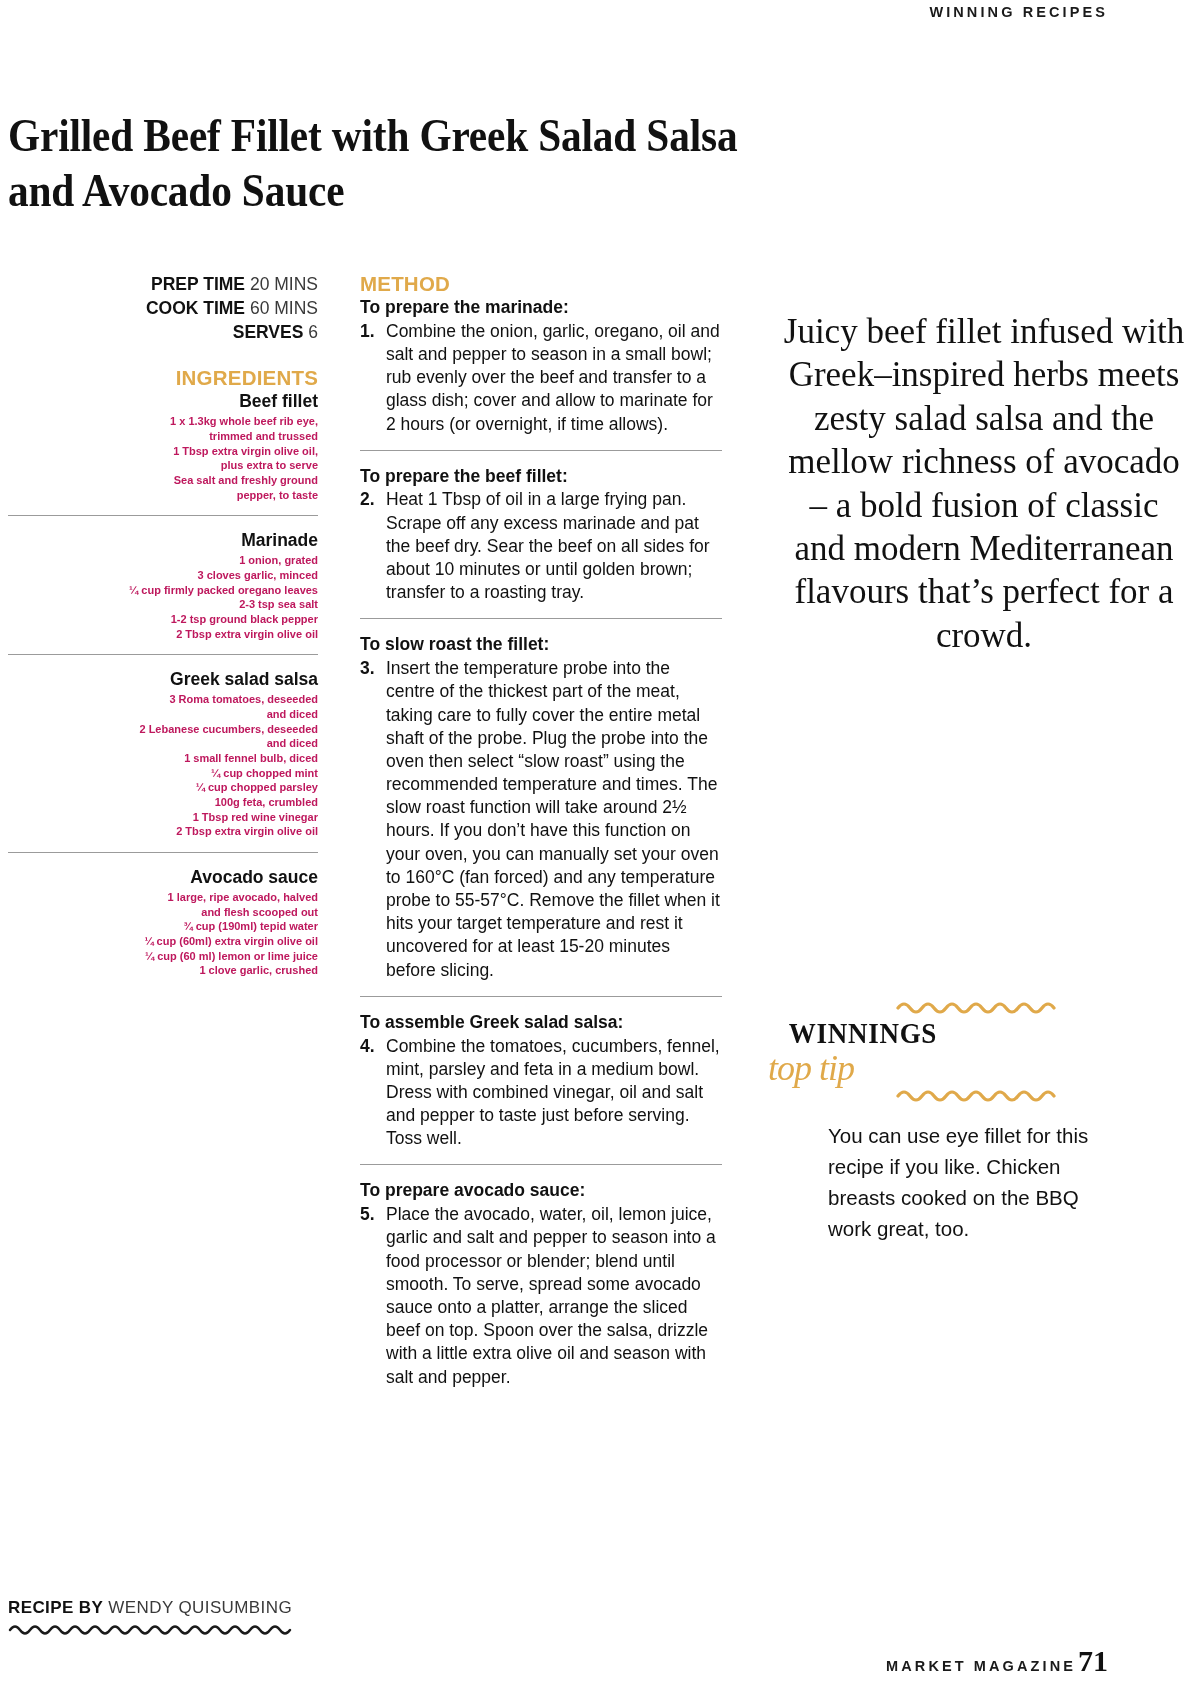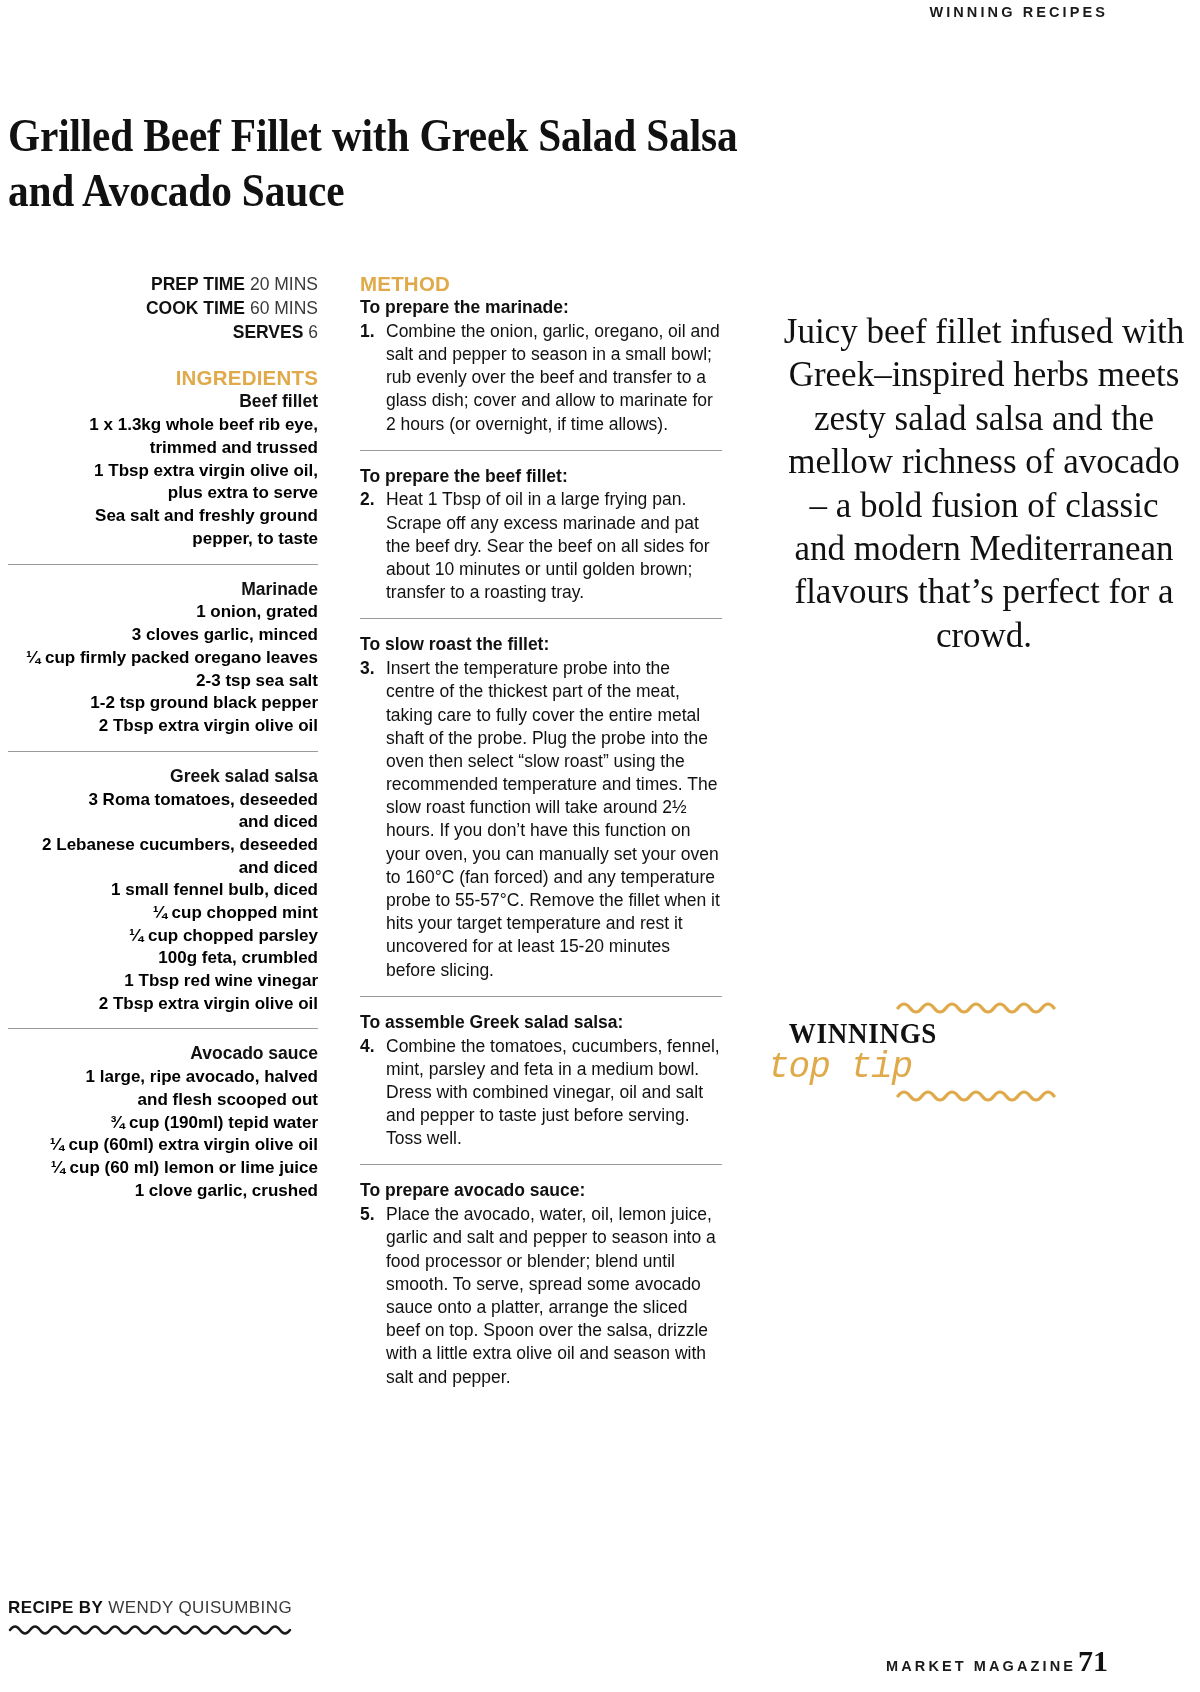--- a/index.html
+++ b/index.html
@@ -89,23 +89,23 @@
     font-size: 20.5px;
     letter-spacing: 0.2px;
   }
   .ing-group-title {
     font-weight: bold;
     font-size: 17.5px;
     color: #111;
     line-height: 1.37;
   }
   .ing-item {
-    font-size: 17px;
+    font-size: 11px;
     line-height: 1.335;
-    color: #000000;
+    color: #be185d;
     font-weight: 600;
     text-indent: 0;
     padding-left: 17px;
   }
   .ing-item > span.hang { margin-left: -17px; }
   .hr {
     border: none;
     border-top: 1.4px solid #9b9b9b;
     margin: 13px 0 13px 0;
     width: 100%;
@@ -161,21 +161,21 @@
     font-family: "Liberation Serif", serif;
     font-weight: bold;
     font-size: 30px;
     letter-spacing: 0.8px;
     color: #111;
     line-height: 1.05;
     margin-top: 3px;
     transform: scaleX(0.9);
   }
   .toptip-script {
-    font-family: Liberation Mono, monospace;
+    font-family: Liberation Serif, serif;
     font-style: italic;
     font-size: 36px;
     color: #e0a94a;
     line-height: 1.0;
     margin-top: 1px;
     letter-spacing: -1px;
   }
   .toptip-text {
     font-size: 20.5px;
     line-height: 1.52;
@@ -326,20 +326,21 @@
 
   <div class="toptip">
     <svg class="wave" width="160" height="16" viewBox="0 0 160 16">
       <path d="M2 10 Q 8 2 14 10 T 26 10 T 38 10 T 50 10 T 62 10 T 74 10 T 86 10 T 98 10 T 110 10 T 122 10 T 134 10 T 146 10 T 158 10" fill="none" stroke="#e0a94a" stroke-width="3.2" stroke-linecap="round"></path>
     </svg>
     <div class="winnings-word">WINNINGS</div>
     <div class="toptip-script">top tip</div>
     <svg class="wave" width="160" height="16" viewBox="0 0 160 16">
       <path d="M2 10 Q 8 2 14 10 T 26 10 T 38 10 T 50 10 T 62 10 T 74 10 T 86 10 T 98 10 T 110 10 T 122 10 T 134 10 T 146 10 T 158 10" fill="none" stroke="#e0a94a" stroke-width="3.2" stroke-linecap="round"></path>
     </svg>
+    <div class="toptip-text">You can use eye fillet for this recipe if you like. Chicken breasts cooked on the BBQ work great, too.</div>
   </div>
 
   <div class="credit">
     <span>
       <b>RECIPE BY</b>
       <span>WENDY QUISUMBING</span>
     </span>
     <svg class="credit-wave" width="288" height="14" viewBox="0 0 288 14">
       <path d="M2 9 Q 7 2 12 9 T 22 9 T 32 9 T 42 9 T 52 9 T 62 9 T 72 9 T 82 9 T 92 9 T 102 9 T 112 9 T 122 9 T 132 9 T 142 9 T 152 9 T 162 9 T 172 9 T 182 9 T 192 9 T 202 9 T 212 9 T 222 9 T 232 9 T 242 9 T 252 9 T 262 9 T 272 9 T 282 9" fill="none" stroke="#1a1a1a" stroke-width="2.4" stroke-linecap="round"></path>
     </svg>

